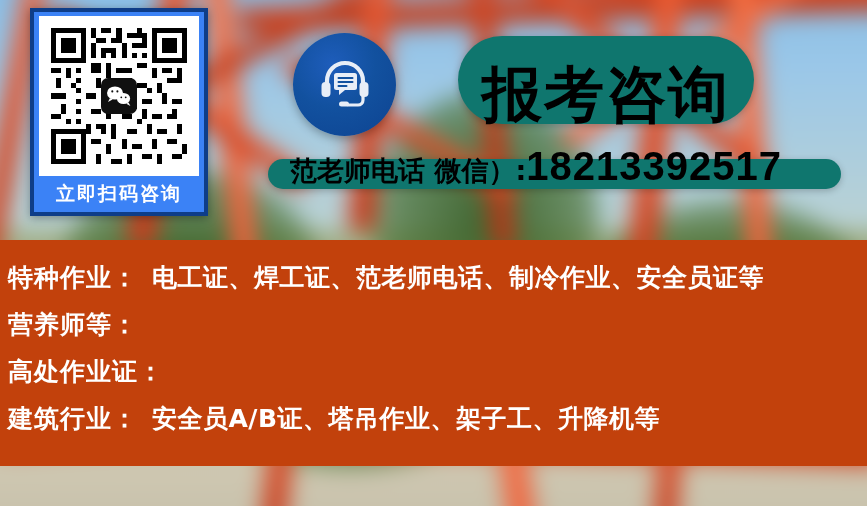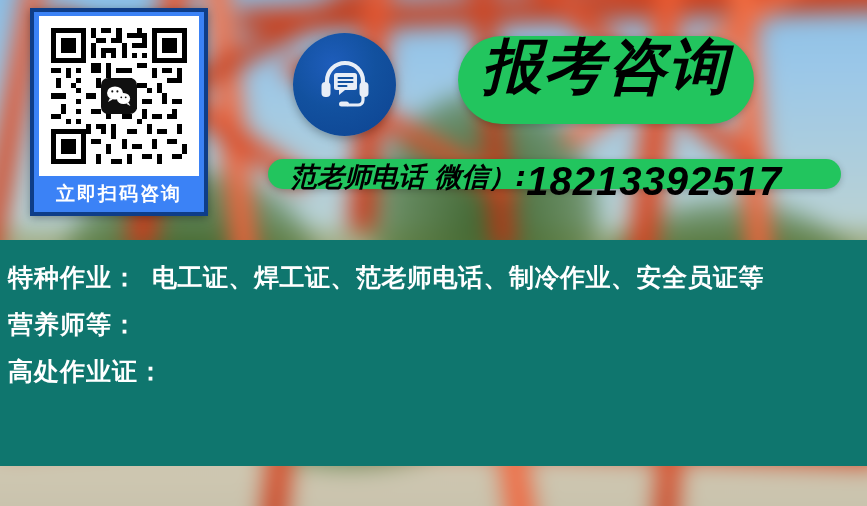--- a/index.html
+++ b/index.html
@@ -106,27 +106,26 @@
     background: radial-gradient(circle at 38% 30%, #1e5dbb 0%, #12519f 45%, #0d4391 100%);
     box-shadow: 0 3px 10px rgba(0,0,0,.3);
     display: flex;
     align-items: center;
     justify-content: center;
   }
 
   
   .pill {
     position: absolute;
-    background: #22c55e;
+    background: #0f766e;
     border-radius: 999px;
     display: flex;
-    align-items: flex-start;
+    align-items: flex-end;
     justify-content: center;
     box-shadow: 0 2px 7px rgba(0,0,0,.22);
-    font-style: italic;
   }
   .pill-title {
     left: 458px; top: 36px;
     width: 296px; height: 88px;
   }
   .pill-title span {
     font-family: "DejaVu Sans", "Liberation Sans", sans-serif;
     font-size: 60px;
     font-weight: 700;
     color: #000;
@@ -156,21 +155,21 @@
     color: #000;
     white-space: nowrap;
     letter-spacing: 1px;
   }
 
   
   .info-panel {
     position: absolute;
     left: 0; top: 240px;
     width: 867px; height: 226px;
-    background: #0f766e;
+    background: #c2410c;
   }
   .info-row {
     display: flex;
     align-items: center;
     height: 47px;
     padding-left: 8px;
     white-space: nowrap;
   }
   .info-row:first-child { margin-top: 14px; }
   .info-label {
@@ -386,16 +385,20 @@
     </div>
 
     <div class="info-row">
       <span class="info-label">营养师等：</span>
     </div>
 
     <div class="info-row">
       <span class="info-label">高处作业证：</span>
     </div>
 
+    <div class="info-row">
+      <span class="info-label">建筑行业：</span>
+      <span class="info-value">安全员A/B证、塔吊作业、架子工、升降机等</span>
+    </div>
 
   </div>
 
 </div>
 
 </body></html>

